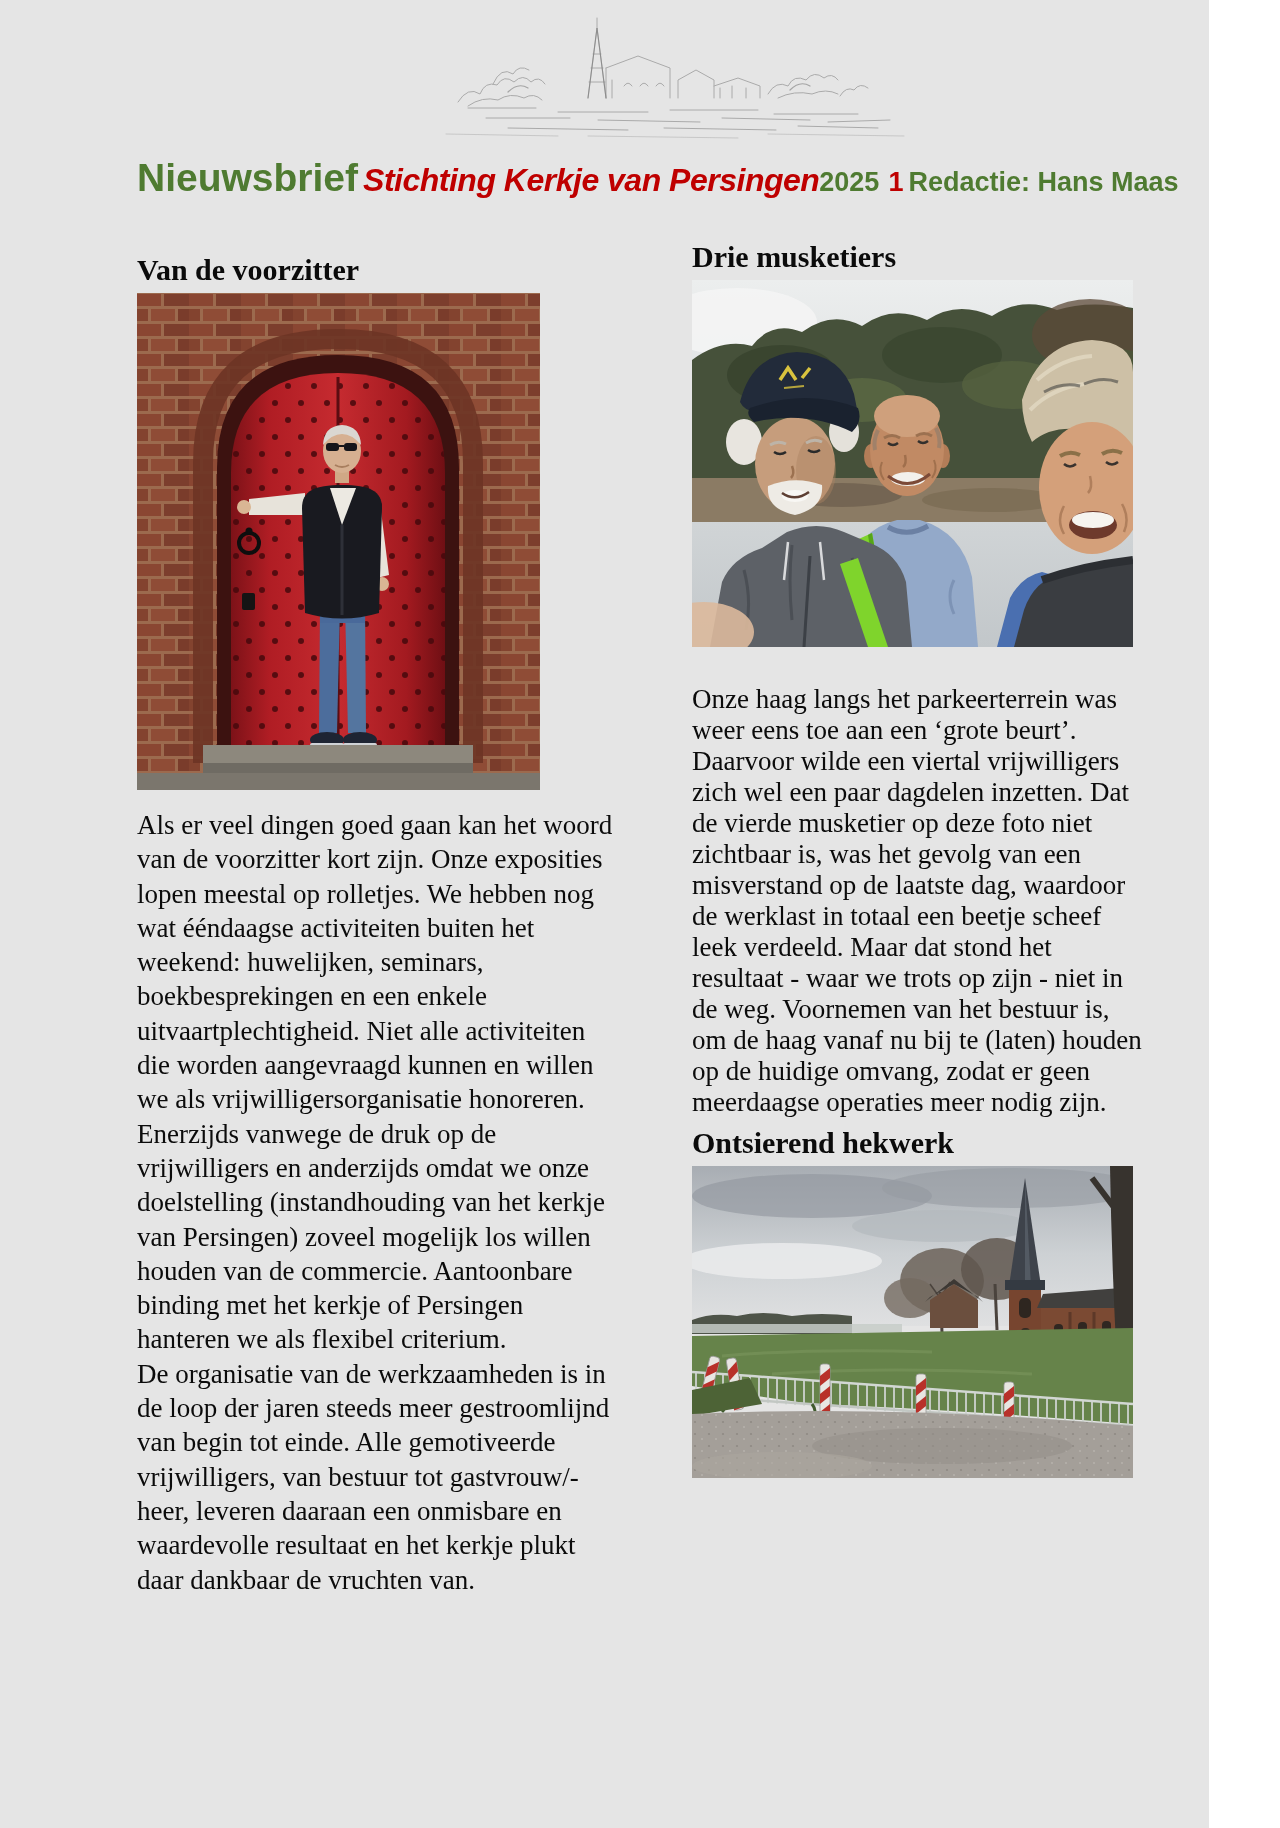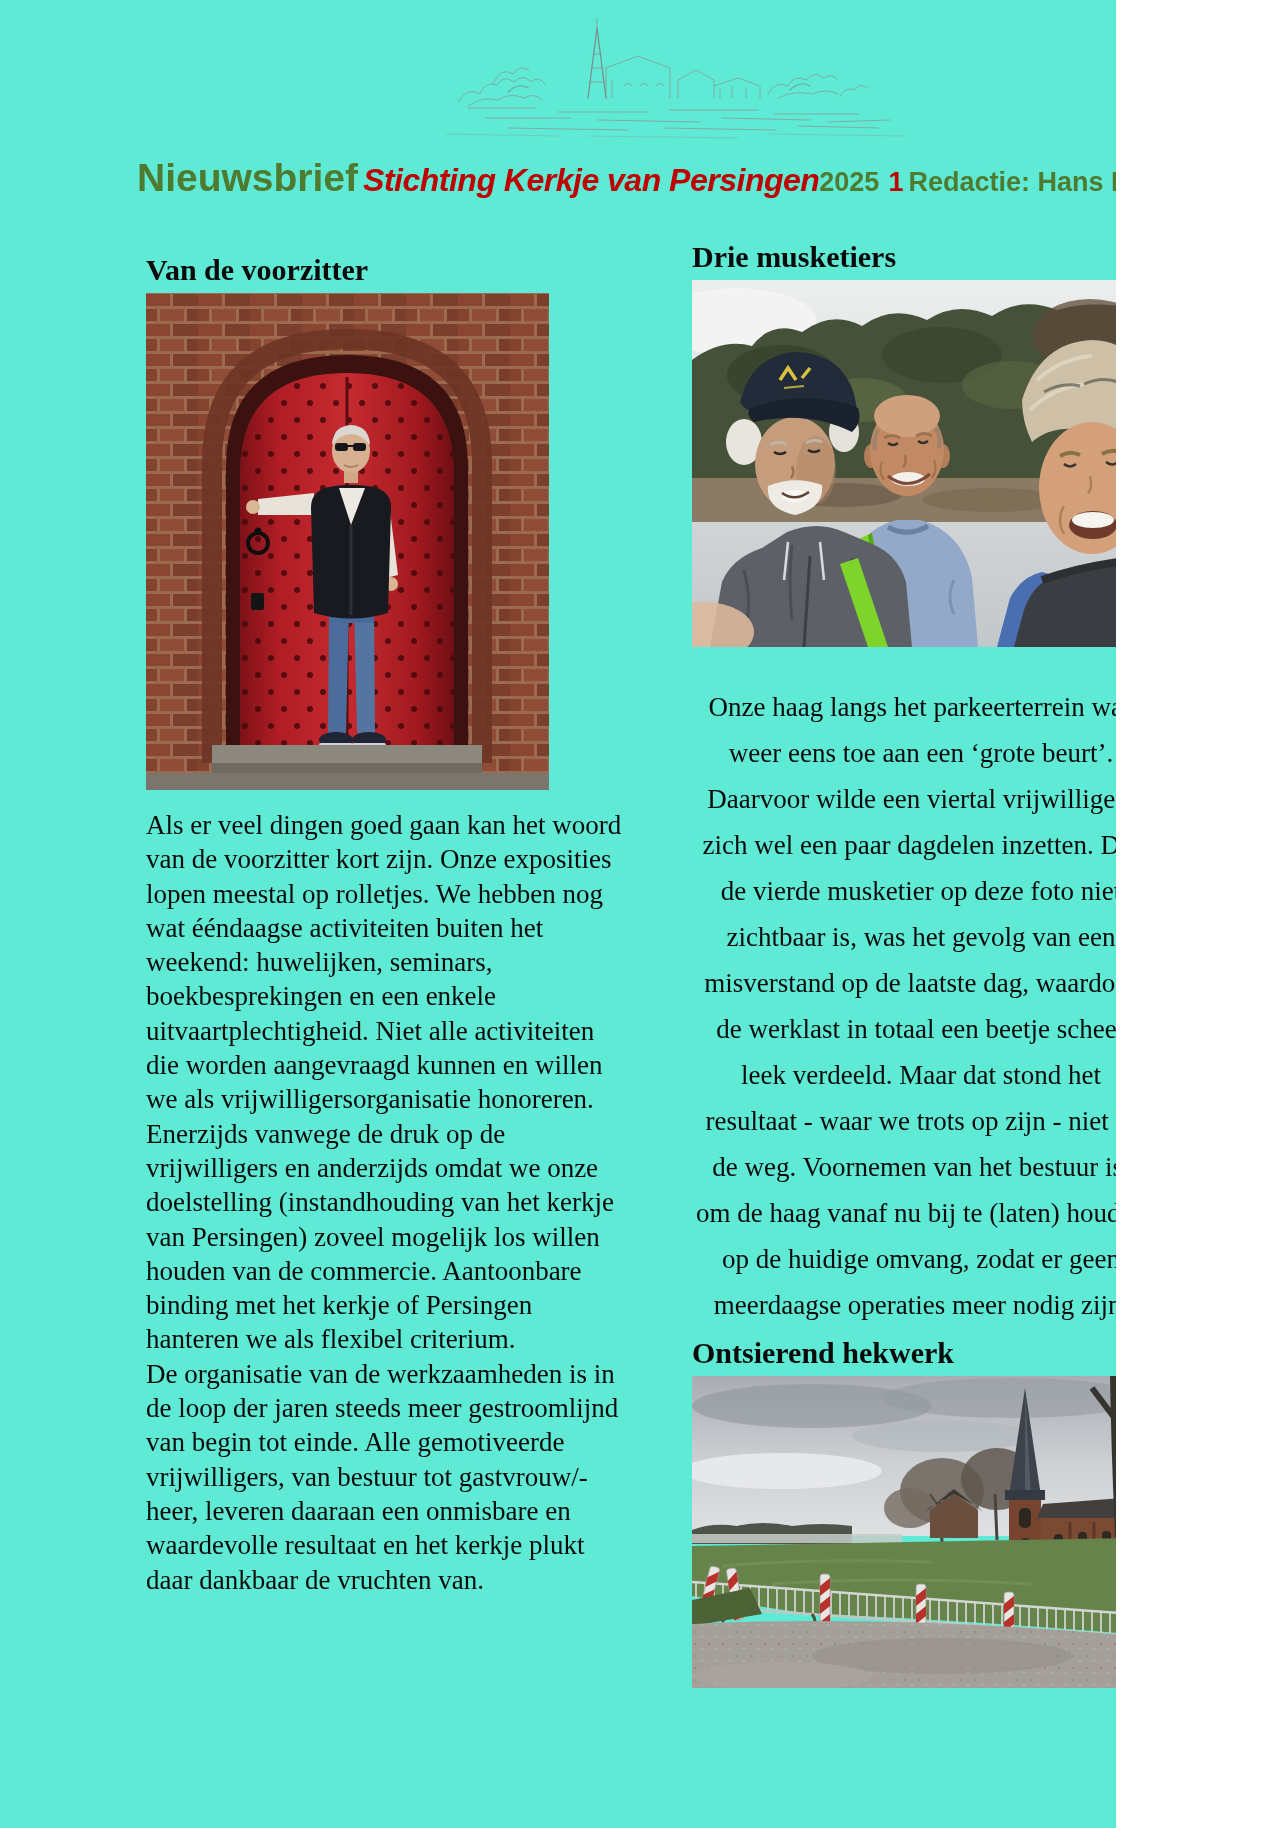--- a/index.html
+++ b/index.html
@@ -1,34 +1,34 @@
 <!DOCTYPE html>
 <html><head>
 <meta charset="utf-8">
 <style>
   html,body{margin:0;padding:0;background:#ffffff;}
-  .page{position:relative;width:1116px;height:1828px;background:#5eead4;overflow:hidden;
+  .page{position:relative;width:1209px;height:1828px;background:#e5e5e5;overflow:hidden;
         font-family:"Liberation Serif","DejaVu Serif",serif;color:#0b0b0b;}
   
   .sketch{position:absolute;left:438px;top:6px;width:474px;height:136px;}
   
   .title-row{position:absolute;left:137px;top:156px;width:1100px;display:flex;align-items:baseline;
              font-family:"Liberation Sans","DejaVu Sans",sans-serif;white-space:nowrap;}
   .t-main{font-size:39px;font-weight:bold;color:#4f7b31;}
   .t-org{font-size:32px;font-weight:bold;font-style:italic;color:#bf0000;margin-left:5px;letter-spacing:-0.5px;}
   .t-year{font-size:27px;font-weight:bold;color:#4f7b31;}
   .t-issue{font-size:27px;font-weight:bold;color:#bf0000;margin-left:9px;}
   .t-editor{font-size:27px;font-weight:bold;color:#4f7b31;margin-left:5px;}
   
-  .col-left{position:absolute;left:146px;top:255px;width:478px;}
+  .col-left{position:absolute;left:137px;top:255px;width:478px;}
   .col-right{position:absolute;left:692px;top:242px;width:458px;}
   h2.art{font-size:30px;line-height:30px;font-weight:bold;margin:0;font-family:"Liberation Serif","DejaVu Serif",serif;}
   .photo{display:block;margin-top:8px;}
   .body-text{font-size:27px;line-height:34.3px;}
-  .col-right .body-text{line-height:46px;text-align:center;}
+  .col-right .body-text{line-height:31px;}
   .body-text p{margin:0;}
   .bt1{margin-top:18px;}
   .bt2{margin-top:37px;}
   .h2b{margin-top:10px !important;}
   .ph3{margin-top:8px;}
   .bt3{margin-top:28px;}
 </style>
 </head>
 <body>
 

